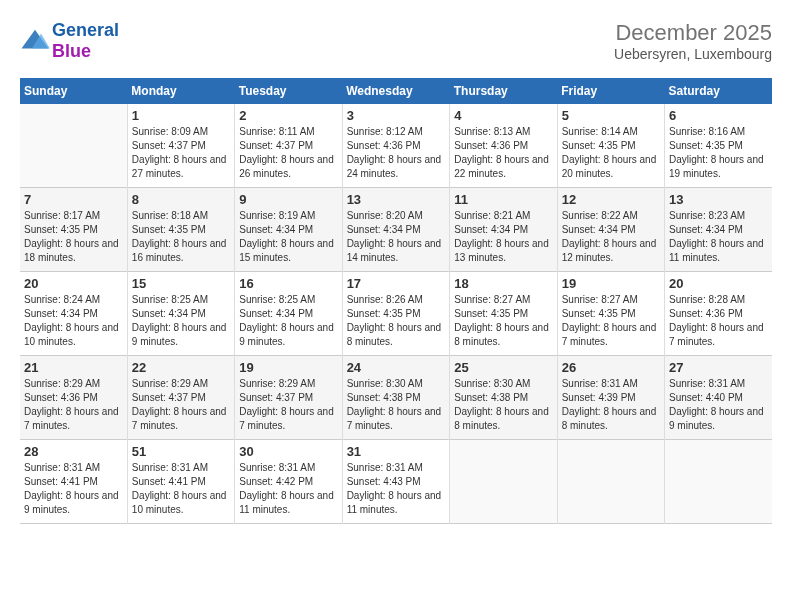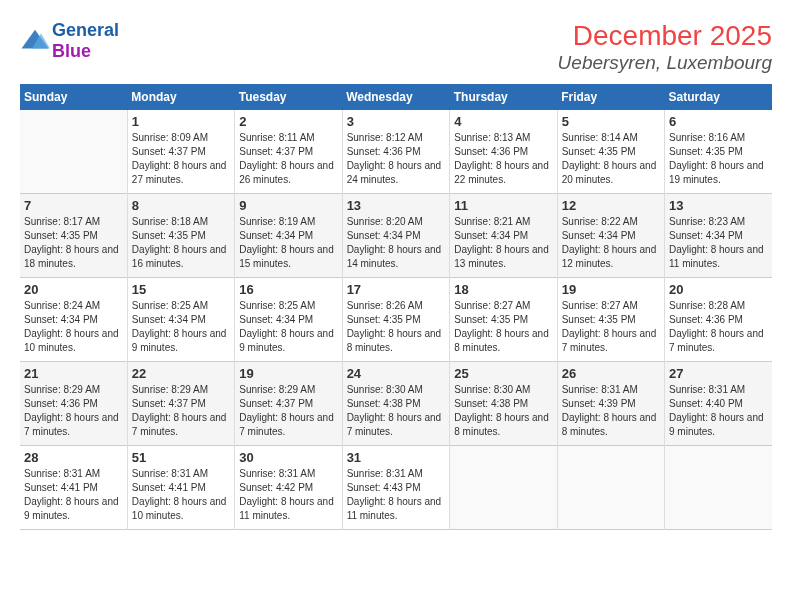--- a/index.html
+++ b/index.html
@@ -7,43 +7,42 @@
       font-family: Arial, sans-serif;
       background: #fff;
       width: 792px;
       min-height: 612px;
       padding: 20px;
     }
     .header {
       display: flex;
       justify-content: space-between;
       align-items: flex-start;
-      margin-bottom: 10px;
+      margin-bottom: 16px;
     }
     .logo {
       display: flex;
       align-items: center;
     }
     .logo-icon {
       width: 30px;
       height: 30px;
       margin-right: 2px;
     }
     .title-block {
       text-align: right;
     }
     .month-year {
-      font-size: 28px;
-      color: #ef4444;
+      font-size: 22px;
+      color: #737373;
       font-weight: normal;
     }
     .location {
-      font-size: 19px;
+      font-size: 14px;
       color: #555;
-      font-style: italic;
     }
     table {
       width: 100%;
       border-collapse: collapse;
       font-size: 11px;
     }
     thead th {
       background: #2a6db5;
       color: #fff;
       padding: 6px 4px;

